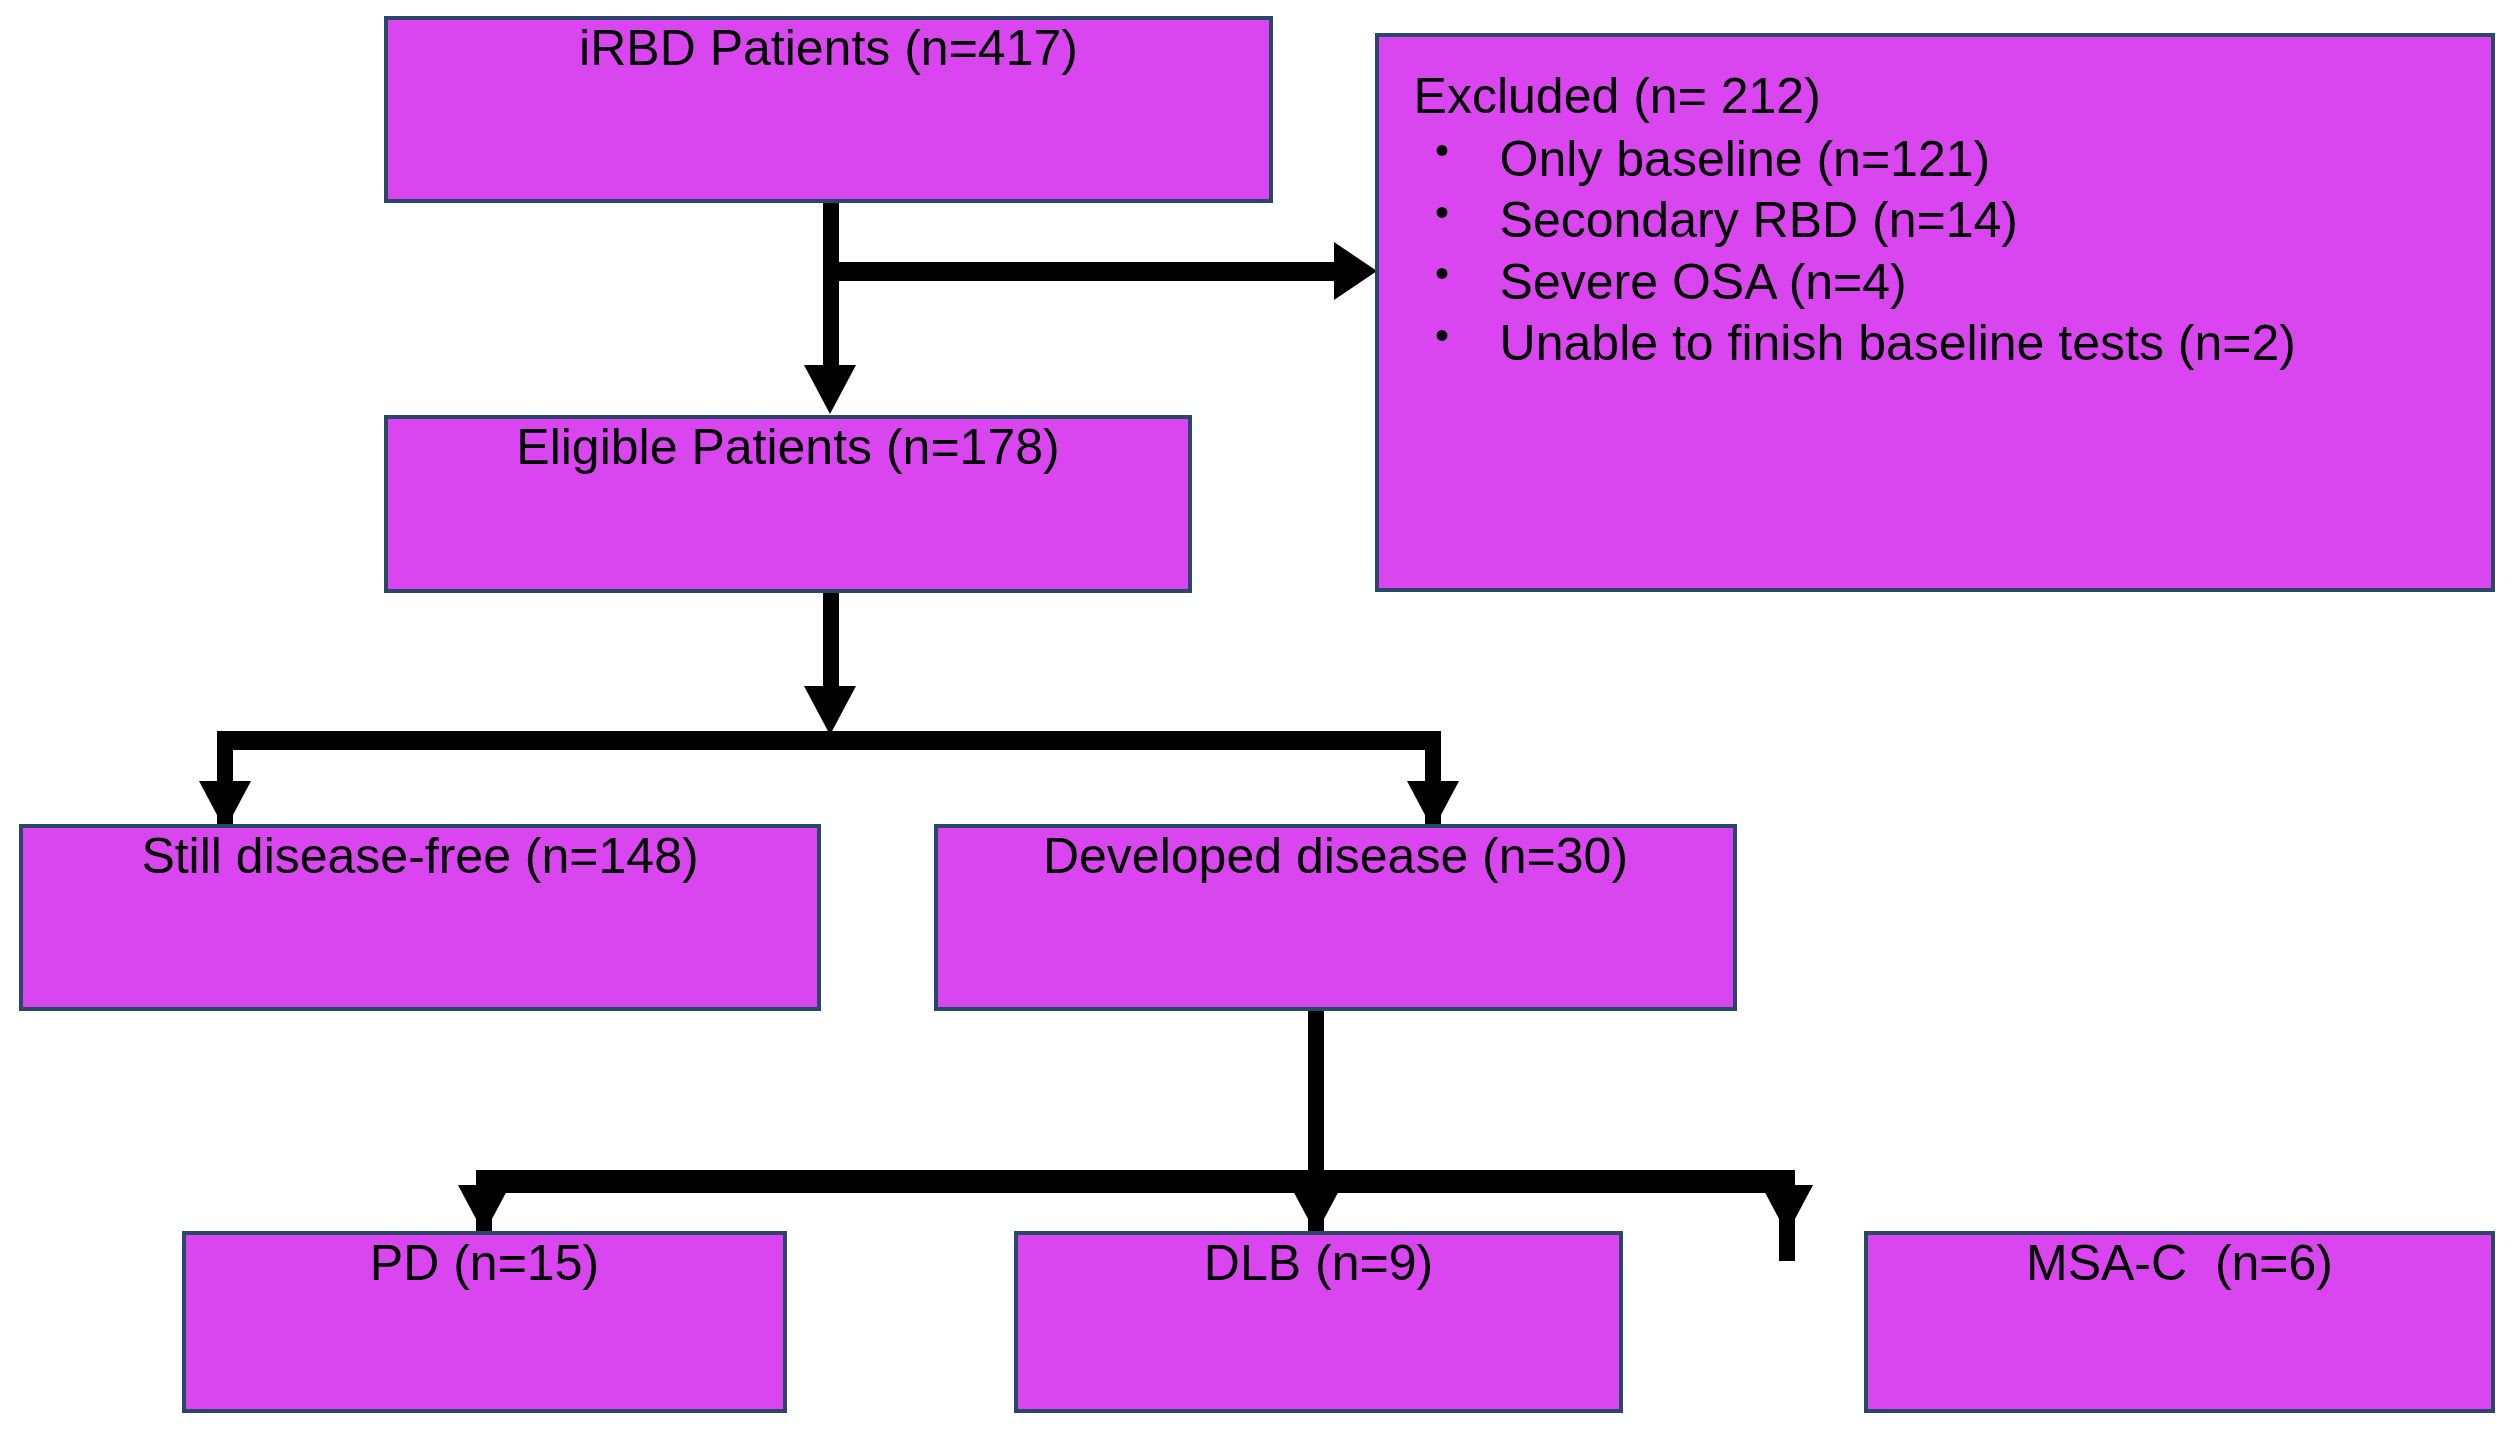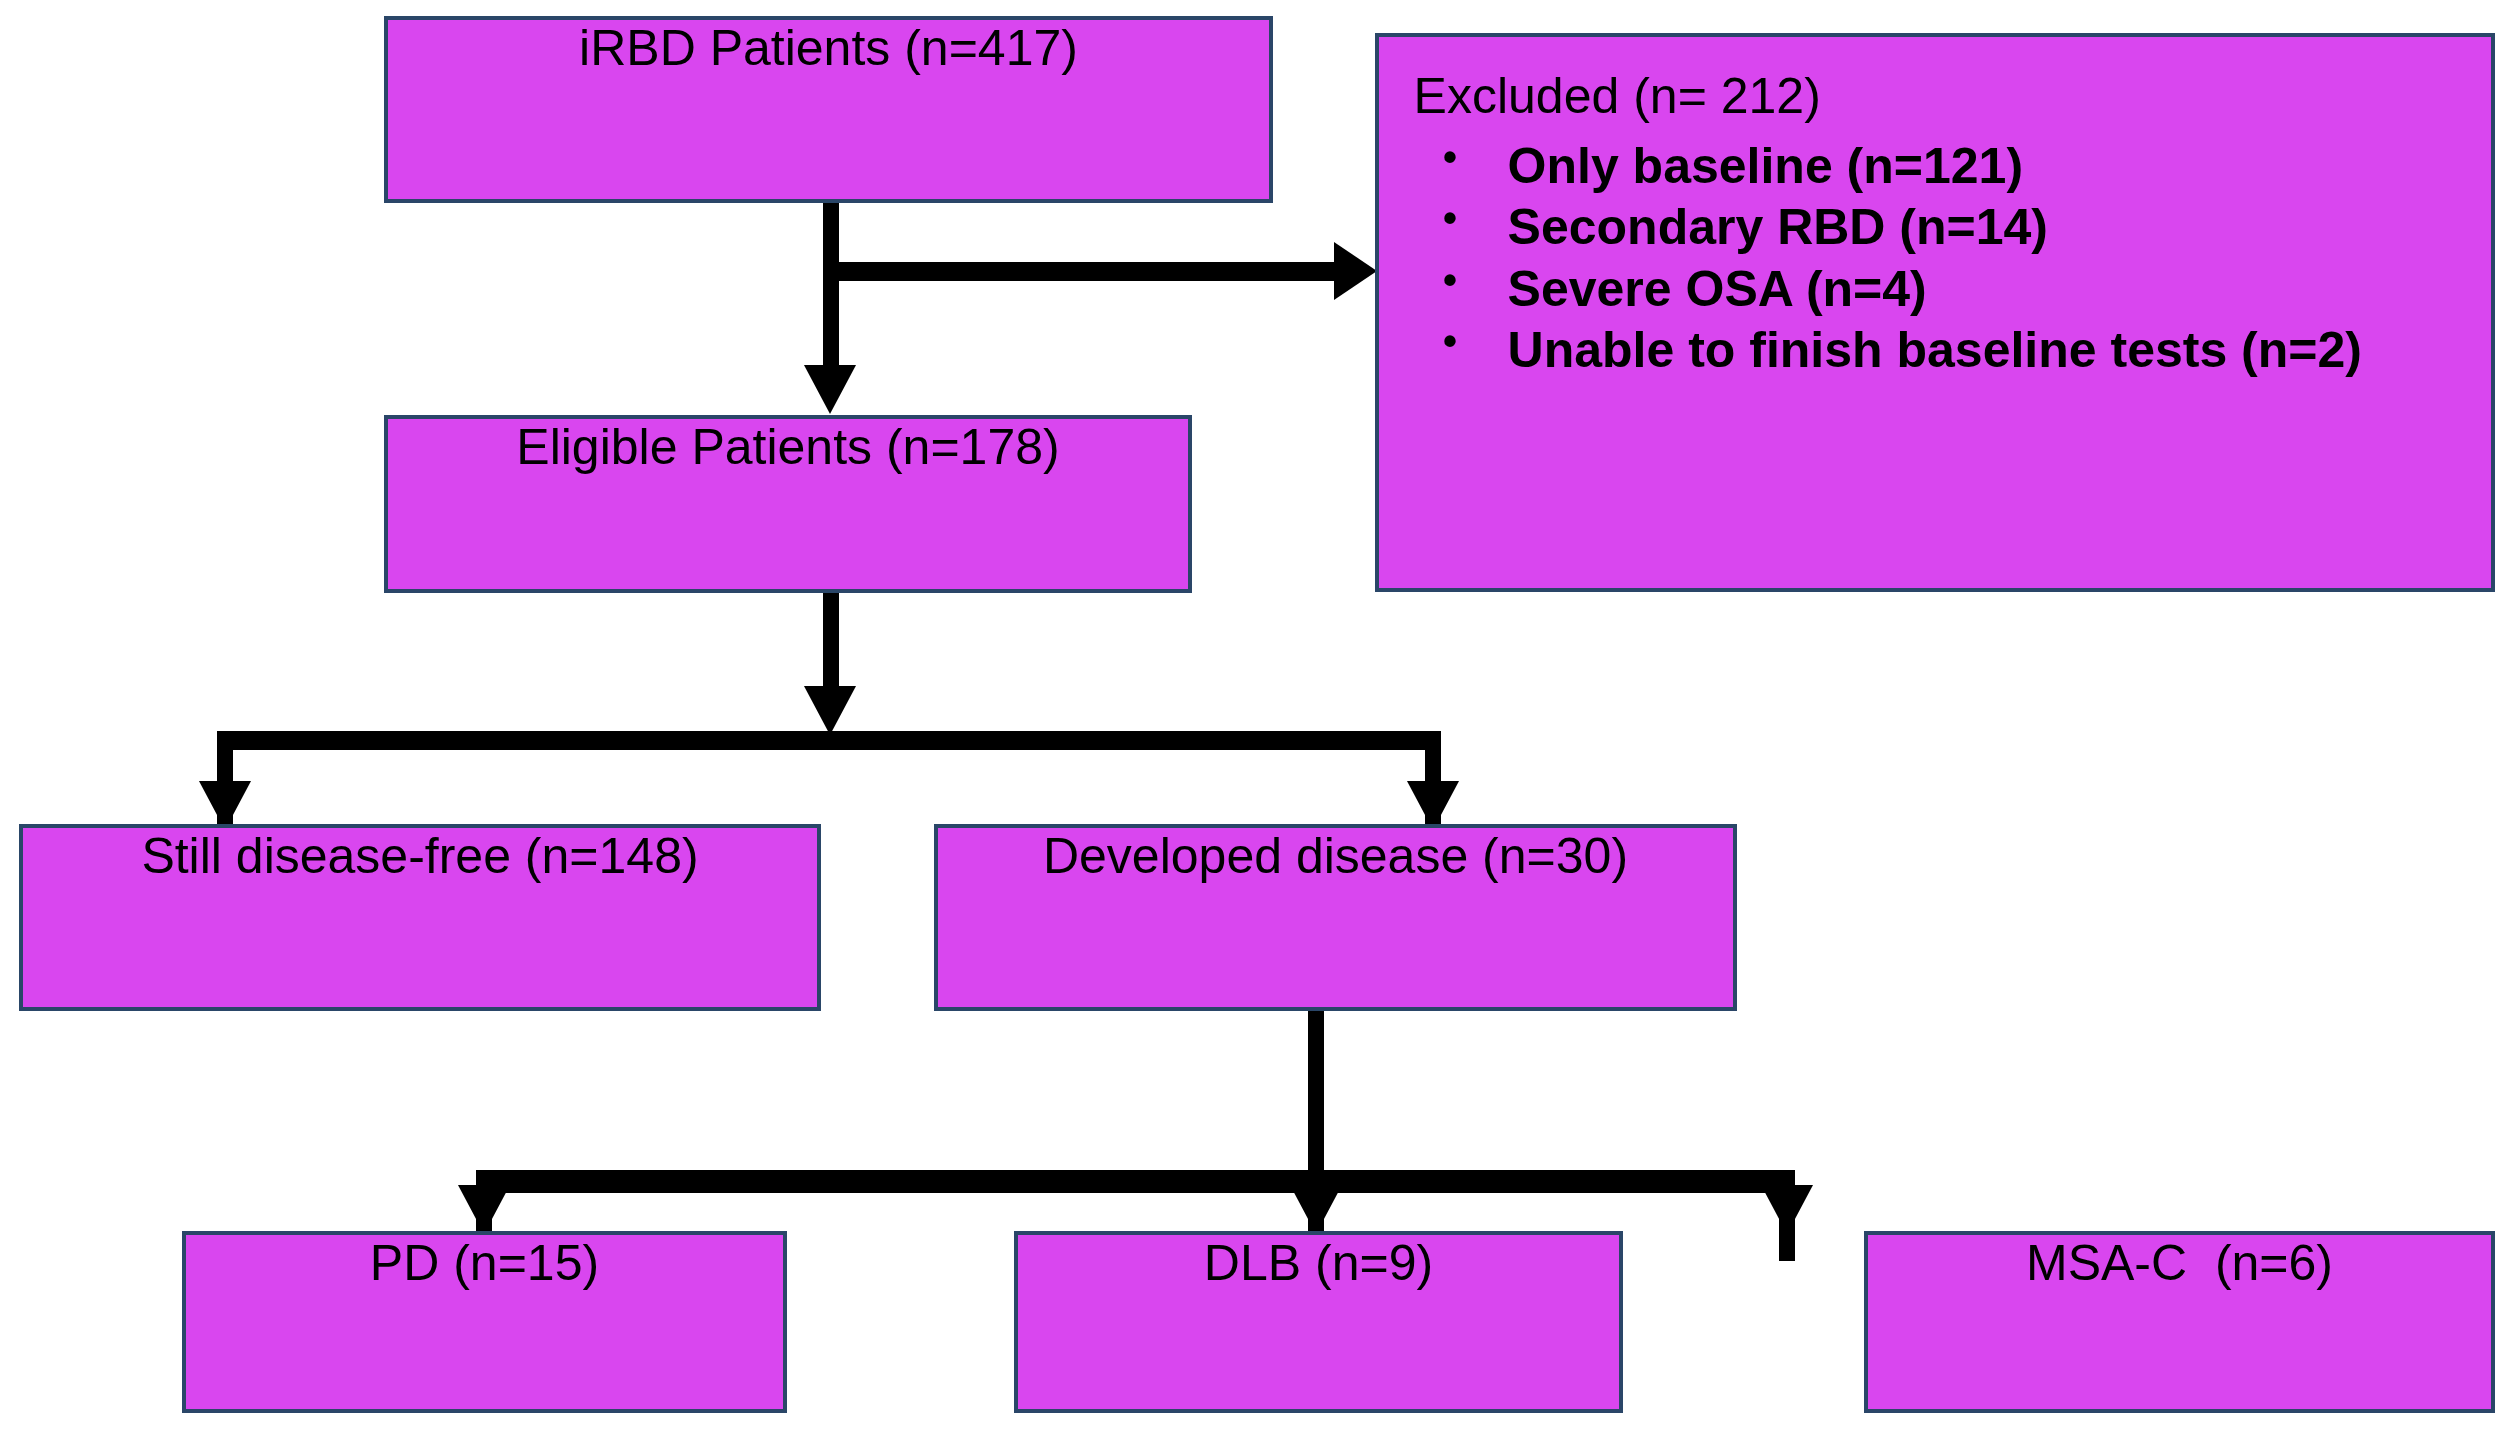--- a/index.html
+++ b/index.html
@@ -17,21 +17,21 @@
   #n-excluded  {left:1375px;top:33px;   width:1120px; height:559px;
                 display:block;padding:29.5px 22.6px 0 22.6px;}
   #n-free      {left:19px;  top:824px;  width:802px;  height:187px;}
   #n-developed {left:914px;top:824px;  width:803px;  height:187px;margin-left:20px;}
   #n-pd        {left:182px; top:1231px; width:605px;  height:182px;}
   #n-dlb       {left:1014px;top:1231px; width:609px;  height:182px;}
   #n-msac      {left:1864px;top:1231px; width:631px;  height:182px;}
 
   
   .ex-head{font-size:50px;color:#000;margin:0 0 5.2px 12px;}
-  .ex-list{list-style:none;margin:12px;padding:0;font-weight:bold;}
+  .ex-list{list-style:none;margin:4px;padding:0;}
   .ex-list li{font-size:50px;color:#000;margin:0 0 3.5px 0;padding-left:94px;position:relative;
               white-space:nowrap;}
   .ex-list li::before{content:"\2022";position:absolute;left:29.5px;top:-1.7px;font-size:40px;}
 
   
   .ln{position:absolute;background:#000000;}
   .ah{position:absolute;width:0;height:0;border-left:26px solid transparent;
       border-right:26px solid transparent;border-top:49px solid #000000;}
   .ah-r{position:absolute;width:0;height:0;border-top:29.5px solid transparent;
         border-bottom:29.5px solid transparent;border-left:43px solid #000000;}

